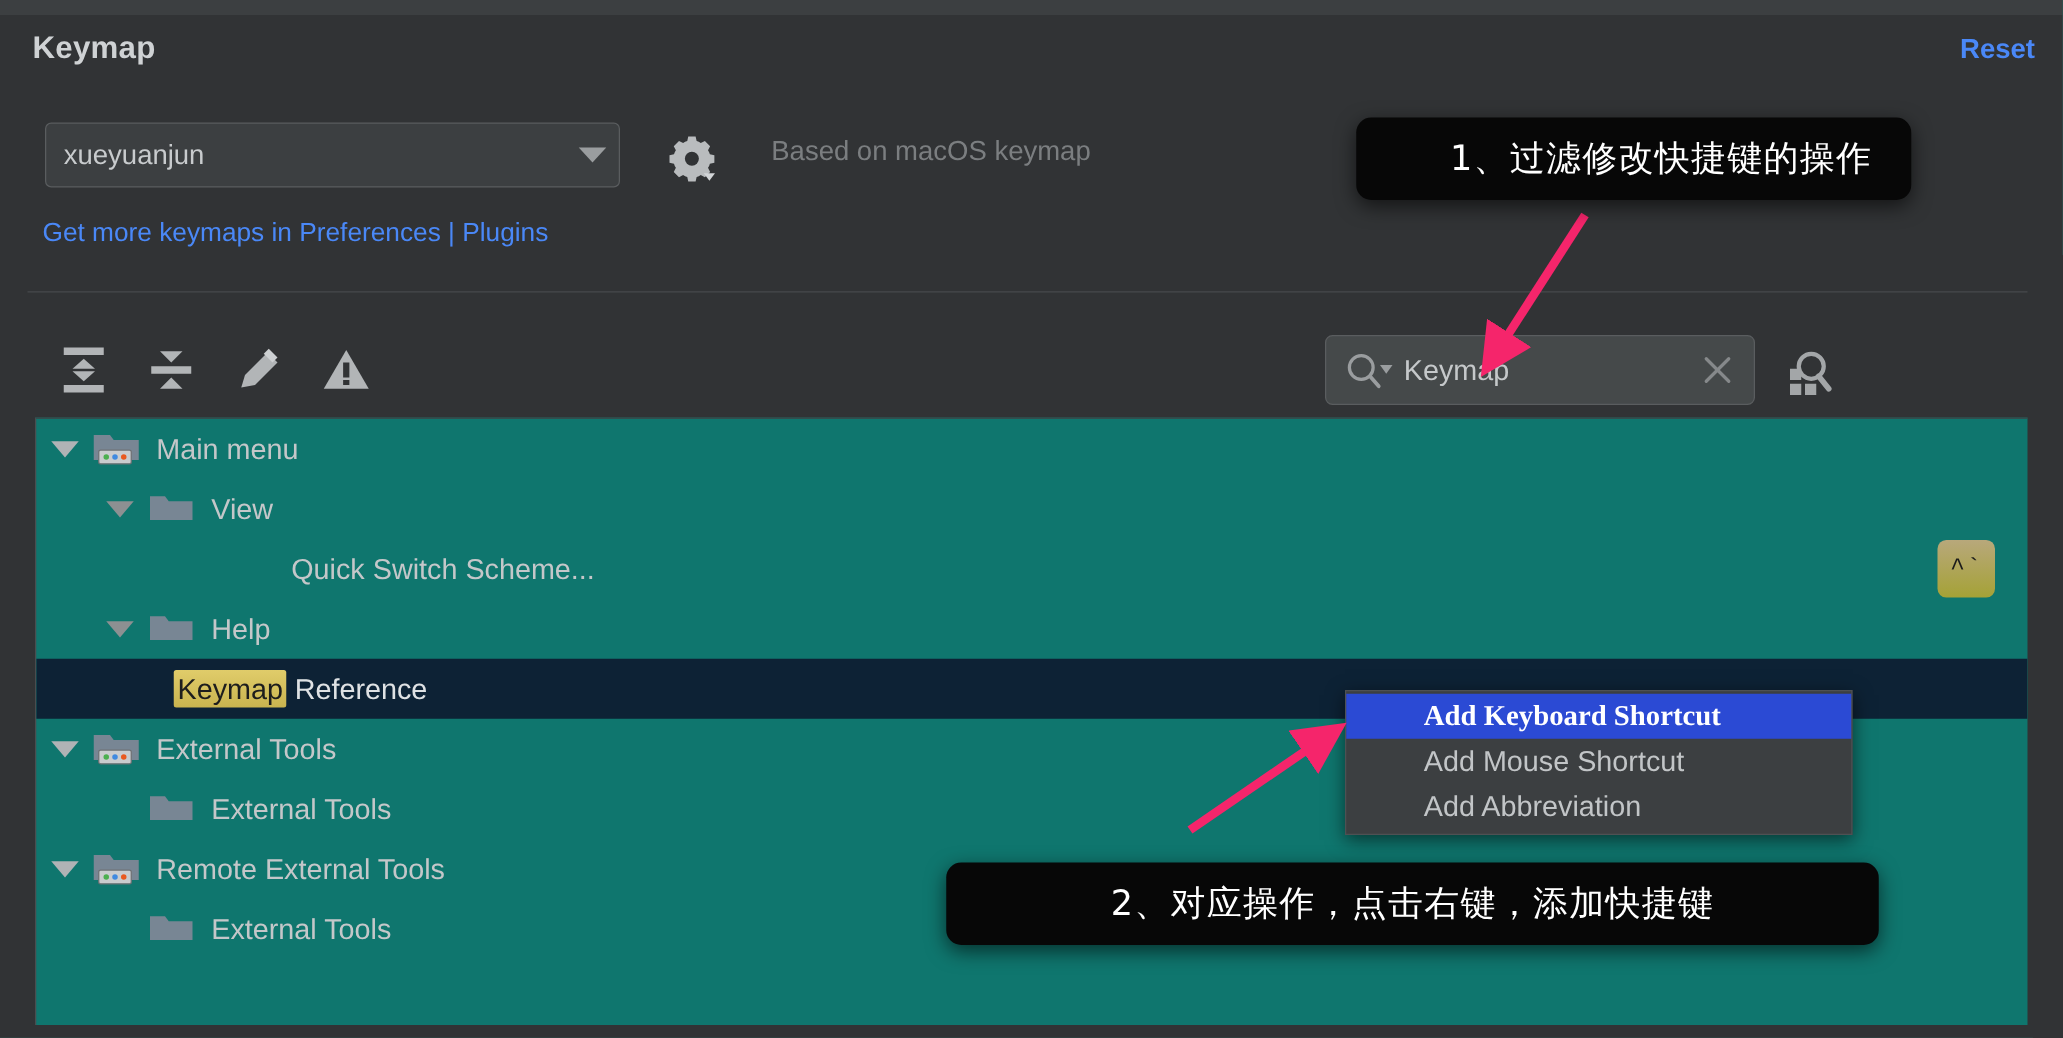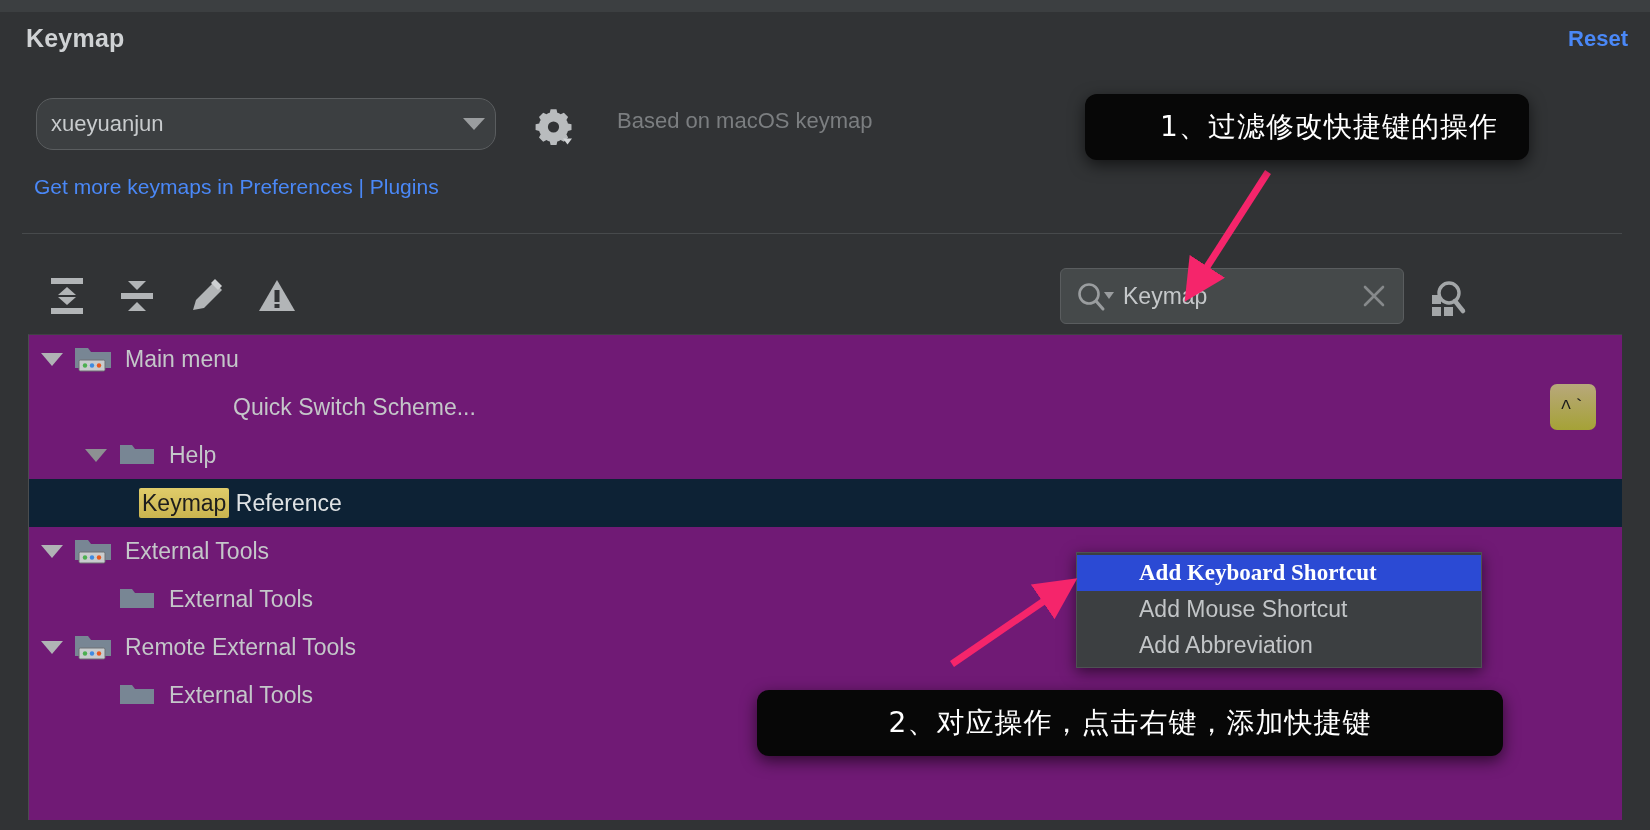--- a/index.html
+++ b/index.html
@@ -34,21 +34,21 @@
     color: #4a88f7;
     cursor: pointer;
   }
 
   
   .combo {
     position: absolute;
     left: 36px; top: 86px;
     width: 460px; height: 52px;
     border: 1px solid #5a5d5f;
-    border-radius: 17px;
+    border-radius: 5px;
     background: #3c3f41;
     display: flex; align-items: center;
     cursor: pointer;
   }
   .combo-value {
     padding-left: 14px;
     font-size: 22px;
     color: #c8cbcd;
     flex: 1;
   }
@@ -142,21 +142,21 @@
     width: 54px; height: 52px;
     display: flex; align-items: center; justify-content: center;
     cursor: pointer;
   }
 
   
   .tree {
     position: absolute;
     left: 28px; top: 322px;
     width: 1594px; height: 486px;
-    background: #701a75;
+    background: #0f766e;
     border-left: 1px solid #4a4d4f;
     border-top: 1px solid #3f4244;
     overflow: hidden;
   }
   .row {
     position: relative;
     height: 48px;
     display: flex;
     align-items: center;
     cursor: pointer;
@@ -348,20 +348,27 @@
         <span class="twisty"></span>
         <svg class="folder-icon" width="40" height="32" viewBox="0 0 40 32">
           <path d="M2 5 h13 l3 4 h20 v16 h-36 z" fill="#788694"></path>
           <rect x="6" y="17" width="26" height="11" rx="1.5" fill="#c9ccce" stroke="#6e7174" stroke-width="1"></rect>
           <circle cx="12" cy="22.5" r="2.2" fill="#4caf50"></circle>
           <circle cx="19" cy="22.5" r="2.2" fill="#3f8ae0"></circle>
           <circle cx="26" cy="22.5" r="2.2" fill="#e8591f"></circle>
         </svg>
         <span class="row-label">Main menu</span>
       </div>
+      <div class="row ind1">
+        <span class="twisty dim"></span>
+        <svg class="folder-icon" width="40" height="32" viewBox="0 0 40 32">
+          <path d="M3 6 h12 l3 4 h19 v15 h-34 z" fill="#788694"></path>
+        </svg>
+        <span class="row-label">View</span>
+      </div>
       <div class="row ind2">
         <span class="twisty hidden"></span>
         <span class="folder-icon" style="width:40px;height:30px;"></span>
         <span class="row-label">Quick Switch Scheme...</span>
         <span class="shortcut-badge">^`</span>
       </div>
       <div class="row ind1">
         <span class="twisty dim"></span>
         <svg class="folder-icon" width="40" height="32" viewBox="0 0 40 32">
           <path d="M3 6 h12 l3 4 h19 v15 h-34 z" fill="#788694"></path>

